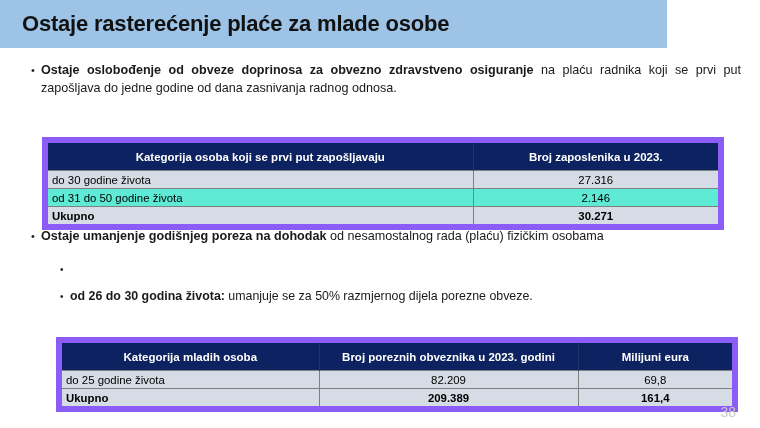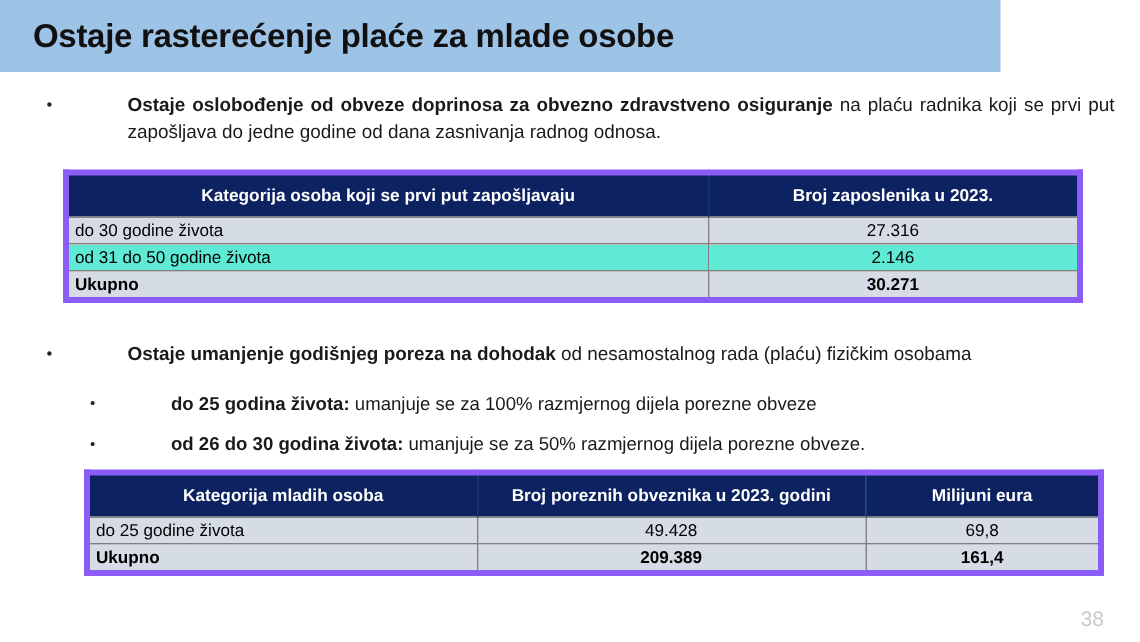--- a/index.html
+++ b/index.html
@@ -46,41 +46,41 @@
     font-size: 11px;
     line-height: 17px;
     width: 10px;
     flex: 0 0 10px;
   }
   .bullet-text {
     font-size: 12.6px;
     line-height: 17.5px;
     color: #1a1a1a;
     text-align: justify;
-    margin-left: 44px;
   }
   .bullet-text b { font-weight: bold; }
 
   #bullet-1 { left: 31px; top: 62px; width: 712px; }
   #bullet-1 .bullet-text { width: 700px; }
 
   #bullet-2 { left: 31px; top: 228px; width: 712px; }
 
   #sub-bullet-1 { left: 60px; top: 261px; width: 690px; }
   #sub-bullet-2 { left: 60px; top: 288px; width: 690px; }
 
   .sub .bullet-mark { font-size: 10px; }
   .sub .bullet-text { font-size: 12.4px; }
 
   
   .ppt-table {
     position: absolute;
     border-collapse: collapse;
     table-layout: fixed;
-    border: 4px solid #8b5cf6;
+    border: 6px solid #8b5cf6;
+    margin-top: 24px;
   }
   .ppt-table th {
     background: #0D2260;
     color: #ffffff;
     font-size: 11.5px;
     font-weight: bold;
     height: 27px;
     text-align: center;
     border-left: 1px solid #1a3570;
     border-right: 1px solid #1a3570;
@@ -157,21 +157,20 @@
   </tbody>
 </table>
 
 <div class="bullet-row" id="bullet-2">
   <span class="bullet-mark">•</span>
   <span class="bullet-text"><b>Ostaje umanjenje godišnjeg poreza na dohodak</b><span> od nesamostalnog rada (plaću) fizičkim osobama</span></span>
 </div>
 
 <div class="bullet-row sub" id="sub-bullet-1">
   <span class="bullet-mark">•</span>
-  <span class="bullet-text"><b>do 25 godina života:</b><span> umanjuje se za 100% razmjernog dijela porezne obveze</span></span>
 </div>
 
 <div class="bullet-row sub" id="sub-bullet-2">
   <span class="bullet-mark">•</span>
   <span class="bullet-text"><b>od 26 do 30 godina života:</b><span> umanjuje se za 50% razmjernog dijela porezne obveze.</span></span>
 </div>
 
 <table class="ppt-table" id="table-2">
   <colgroup>
     <col style="width:260px">
@@ -181,21 +180,21 @@
   <thead>
     <tr>
       <th>Kategorija mladih osoba</th>
       <th>Broj poreznih obveznika u 2023. godini</th>
       <th>Milijuni eura</th>
     </tr>
   </thead>
   <tbody>
     <tr class="shade">
       <td>do 25 godine života</td>
-      <td class="num">49.428</td>
+      <td class="num">82.209</td>
       <td class="num">69,8</td>
     </tr>
     <tr class="total">
       <td>Ukupno</td>
       <td class="num">209.389</td>
       <td class="num">161,4</td>
     </tr>
   </tbody>
 </table>
 

